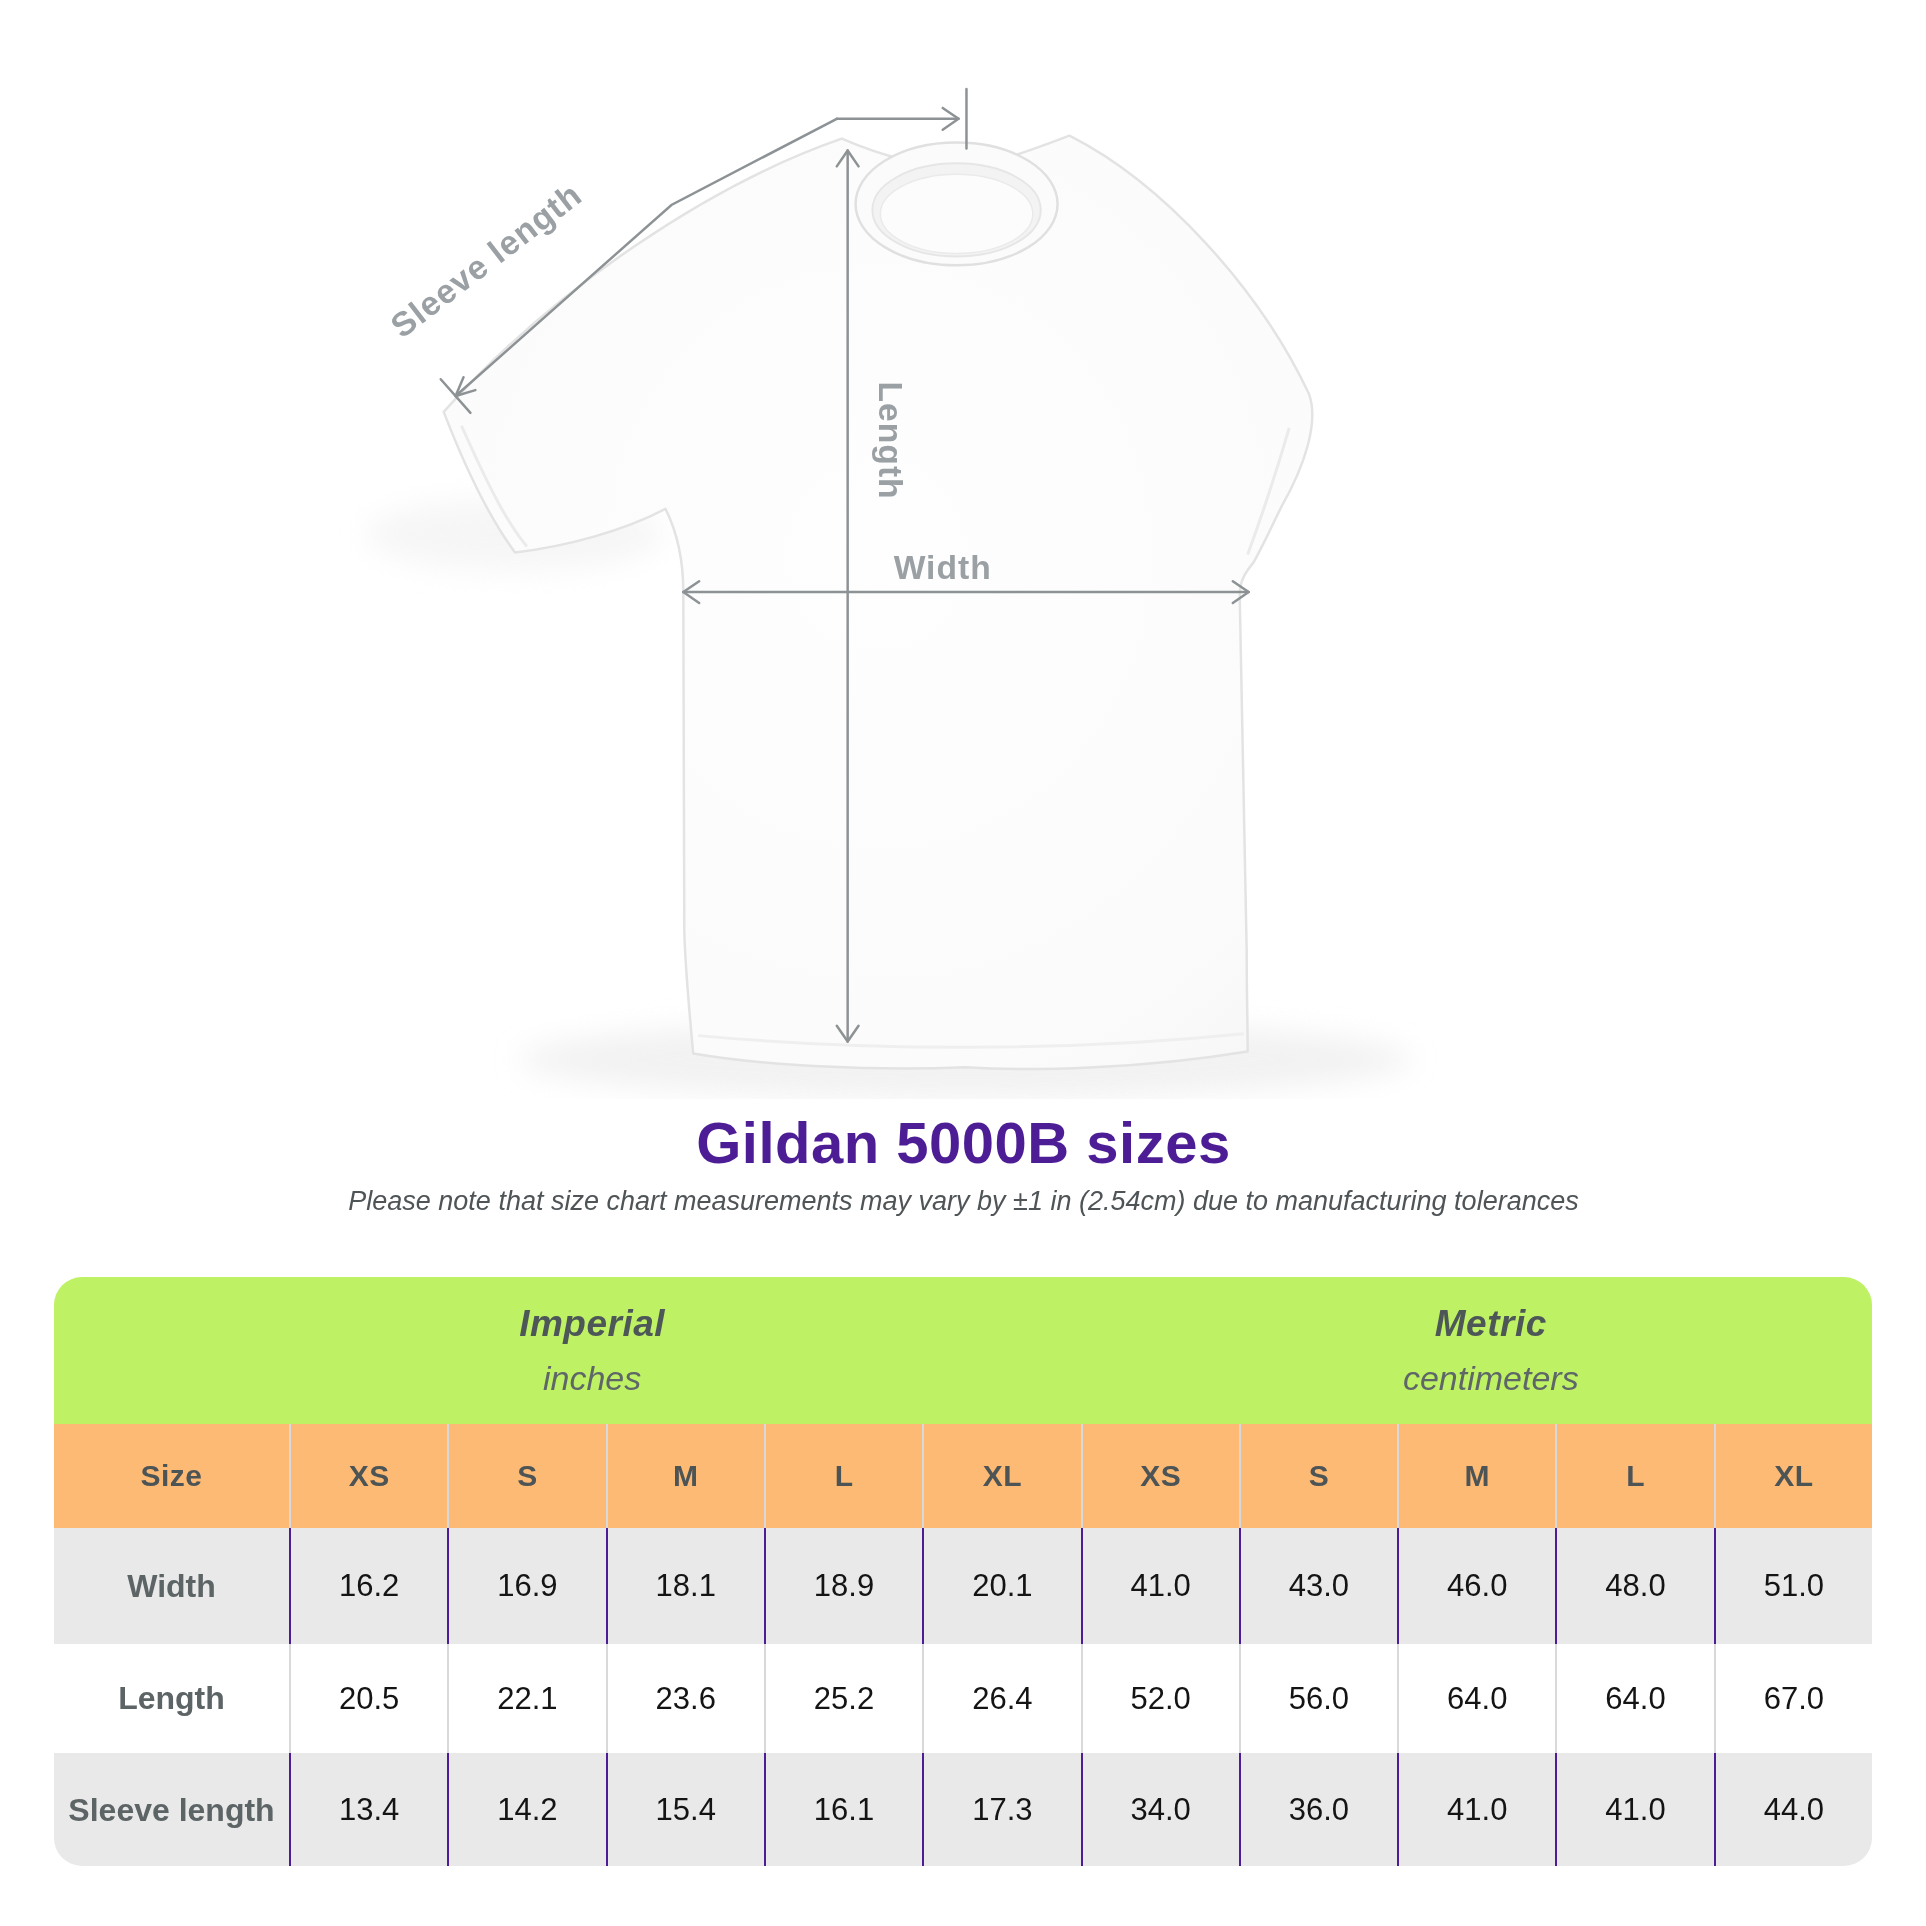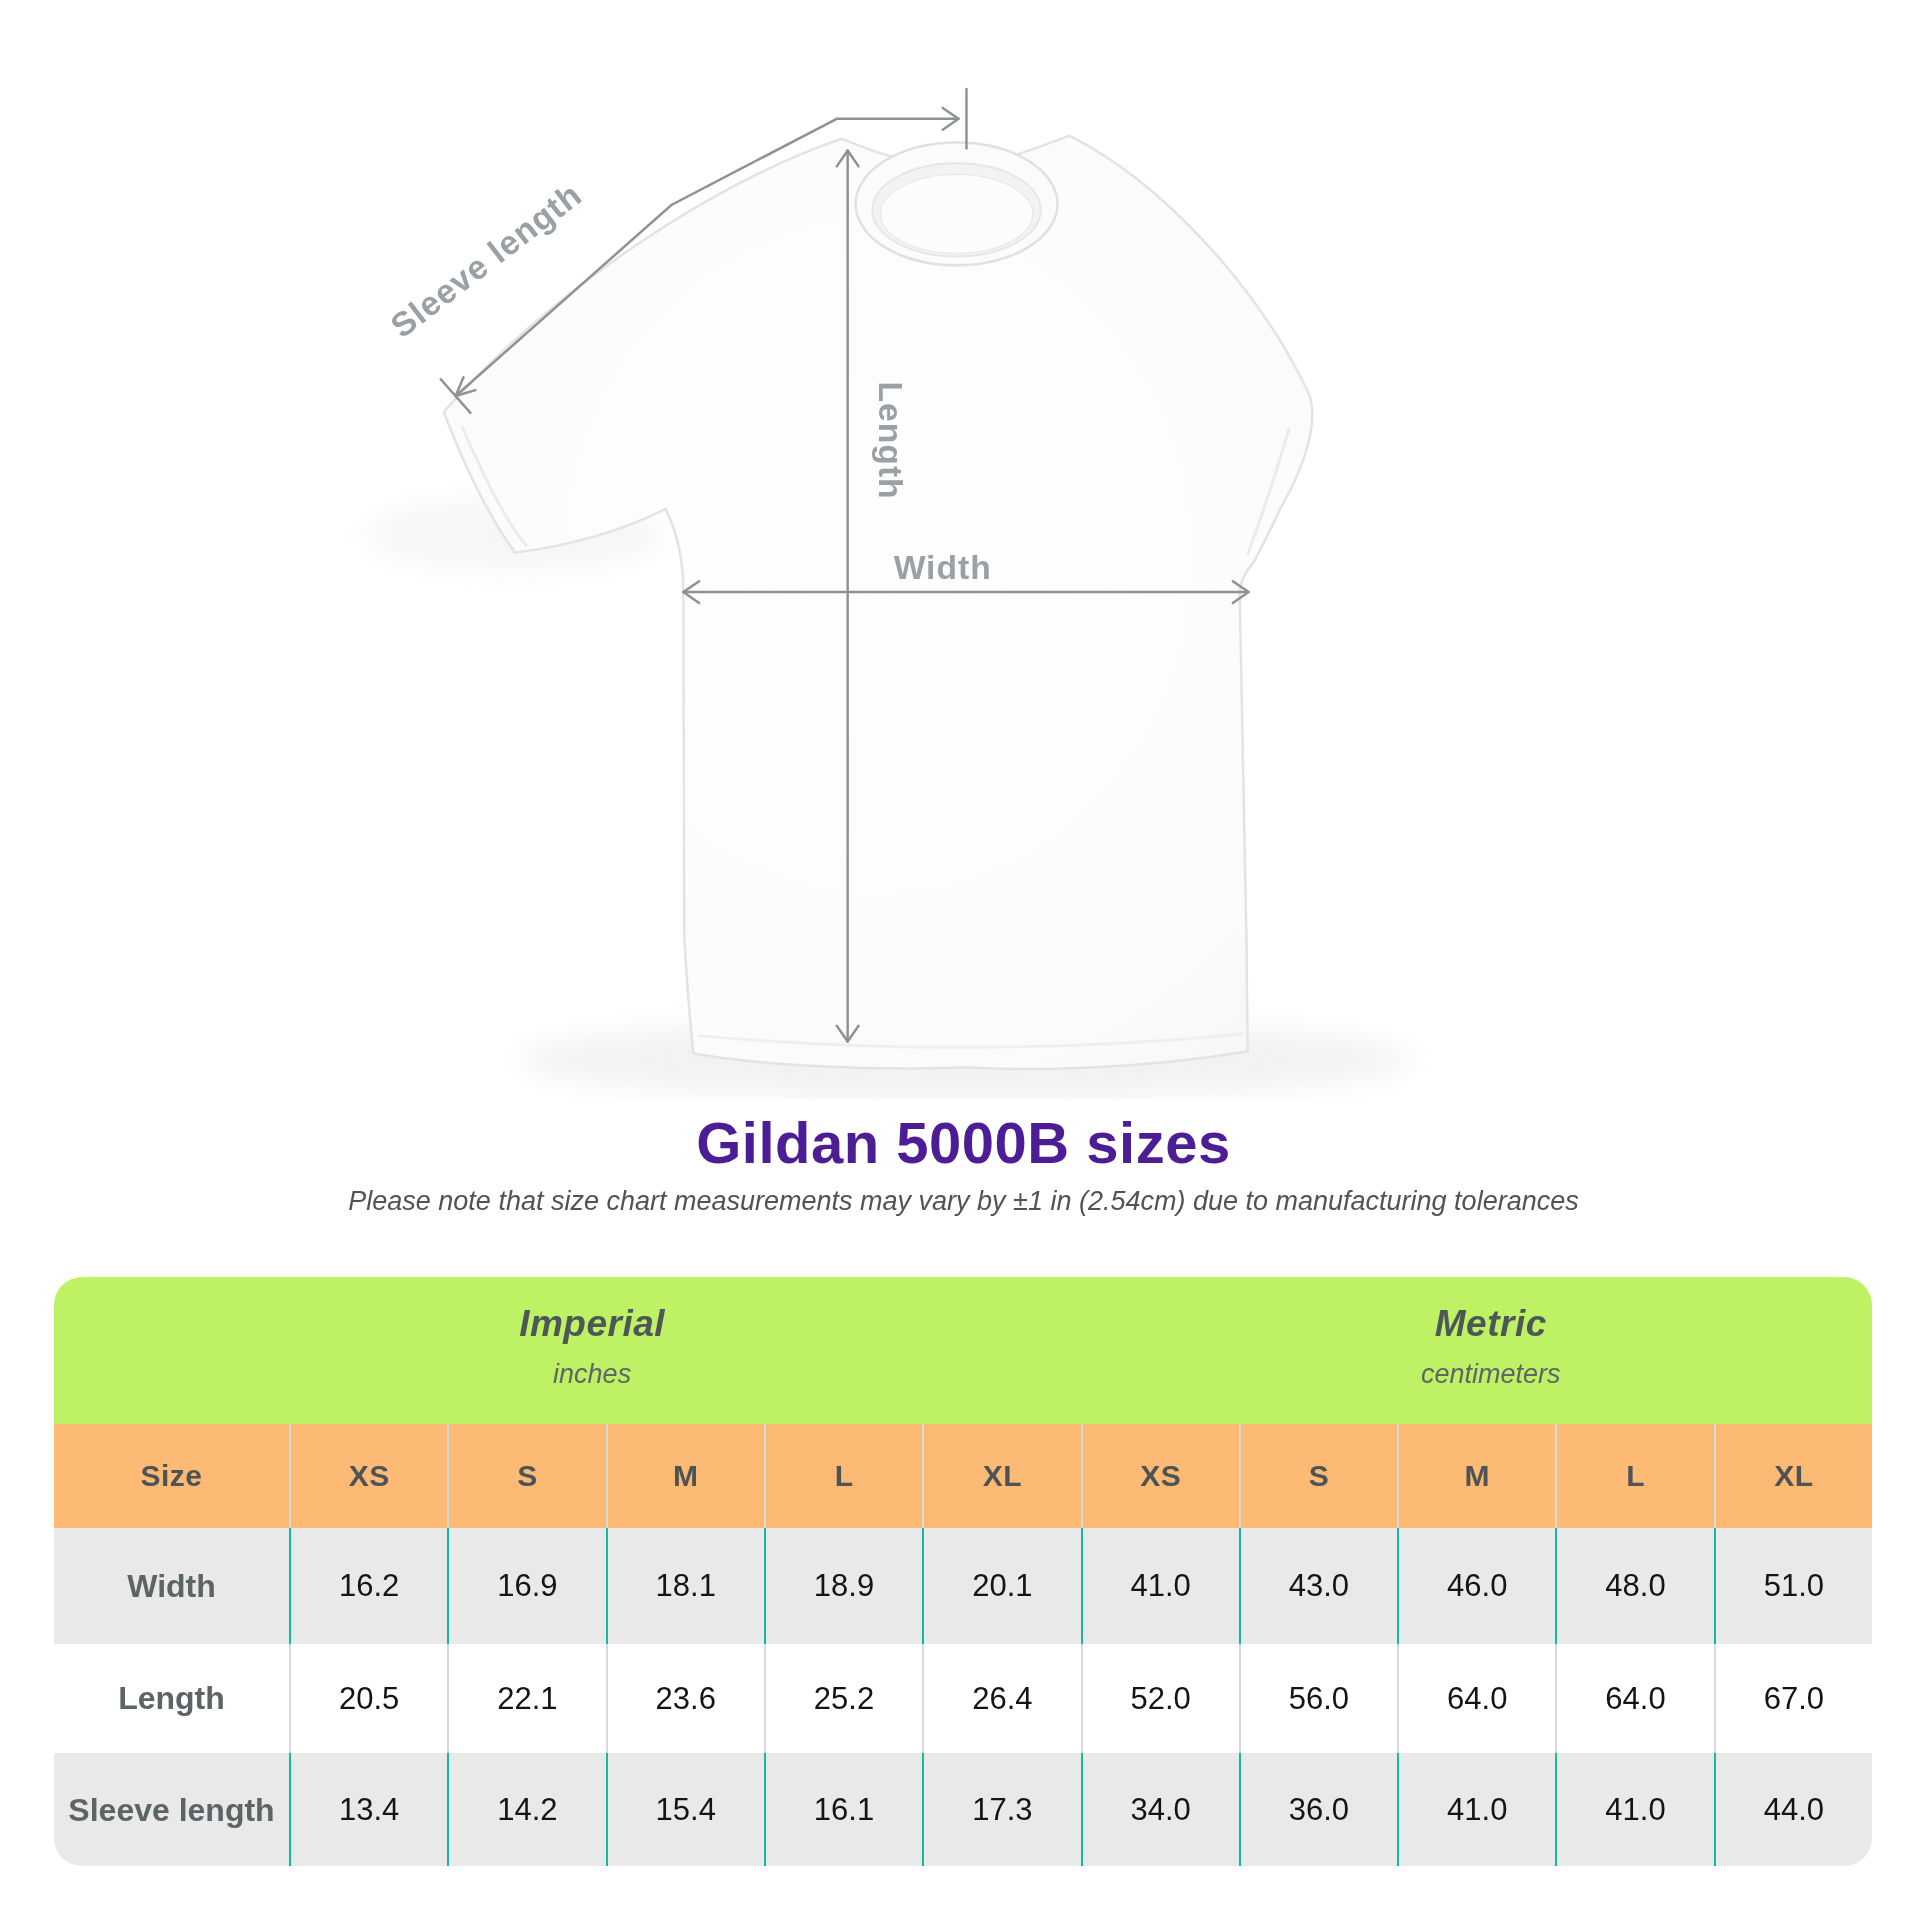--- a/index.html
+++ b/index.html
@@ -73,21 +73,21 @@
   .unit-group.metric   { left: 77.6%; margin-left: 26px; }
   .unit-name {
     font-size: 37px;
     font-weight: bold;
     font-style: italic;
     color: #4e5758;
     letter-spacing: 0.5px;
   }
   .unit-sub {
     margin-top: 14px;
-    font-size: 27px;
+    font-size: 34px;
     font-style: italic;
     color: #5e6668;
   }
 
   .t-row {
     display: grid;
     grid-template-columns: 235px repeat(10, 1fr);
   }
   .t-row.head-row   { height: 104px; background: #fdba74; }
   .t-row.data-row   { height: 116px; }
@@ -98,21 +98,21 @@
 
   .t-cell {
     display: flex;
     align-items: center;
     justify-content: center;
     text-align: center;
   }
   
   .row-odd  .t-cell + .t-cell,
   .head-row .t-cell + .t-cell { border-left: 2px solid #d9d9d9; }
-  .row-even .t-cell + .t-cell { border-left: 2px solid #14b8a6; }
+  .row-even .t-cell + .t-cell { border-left: 2px solid #4c1d95; }
 
   .col-head {
     font-size: 30px;
     font-weight: bold;
     color: #4d5456;
     letter-spacing: 0.5px;
   }
   .row-label {
     font-size: 32px;
     font-weight: bold;

